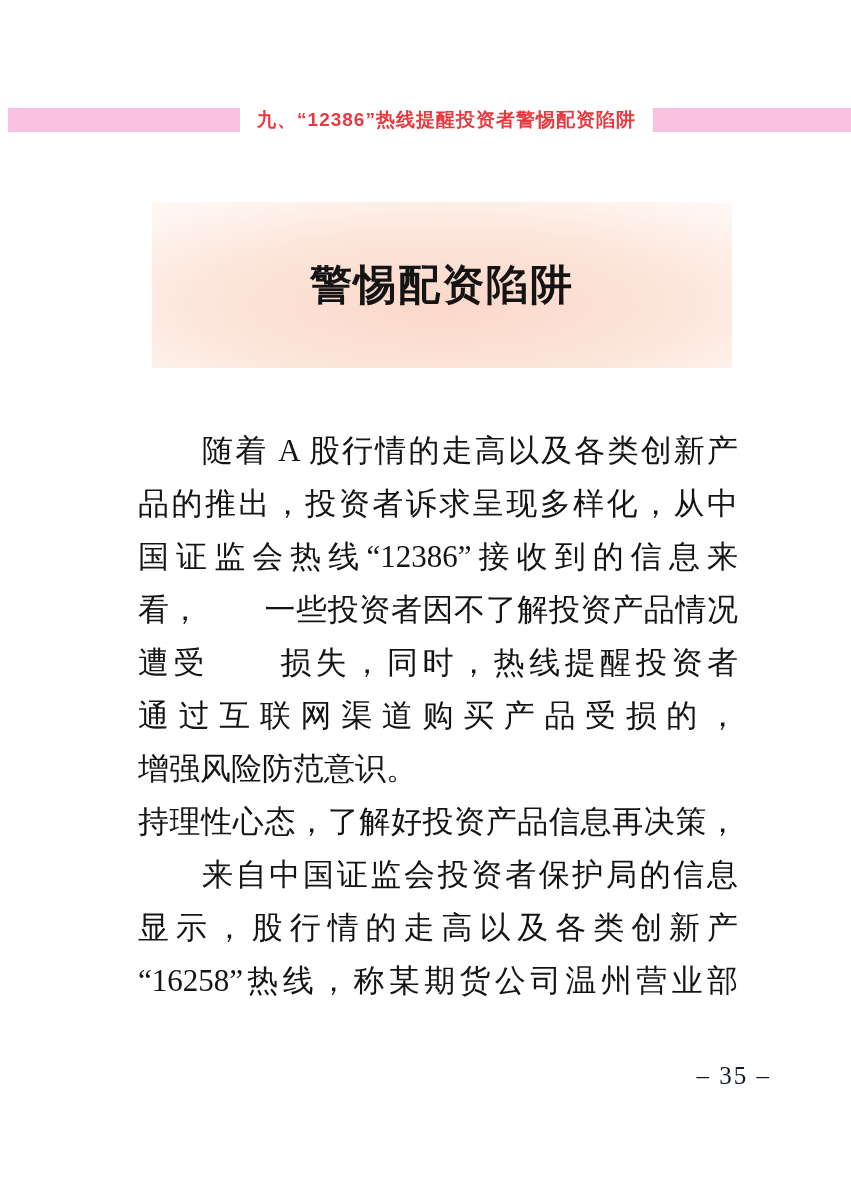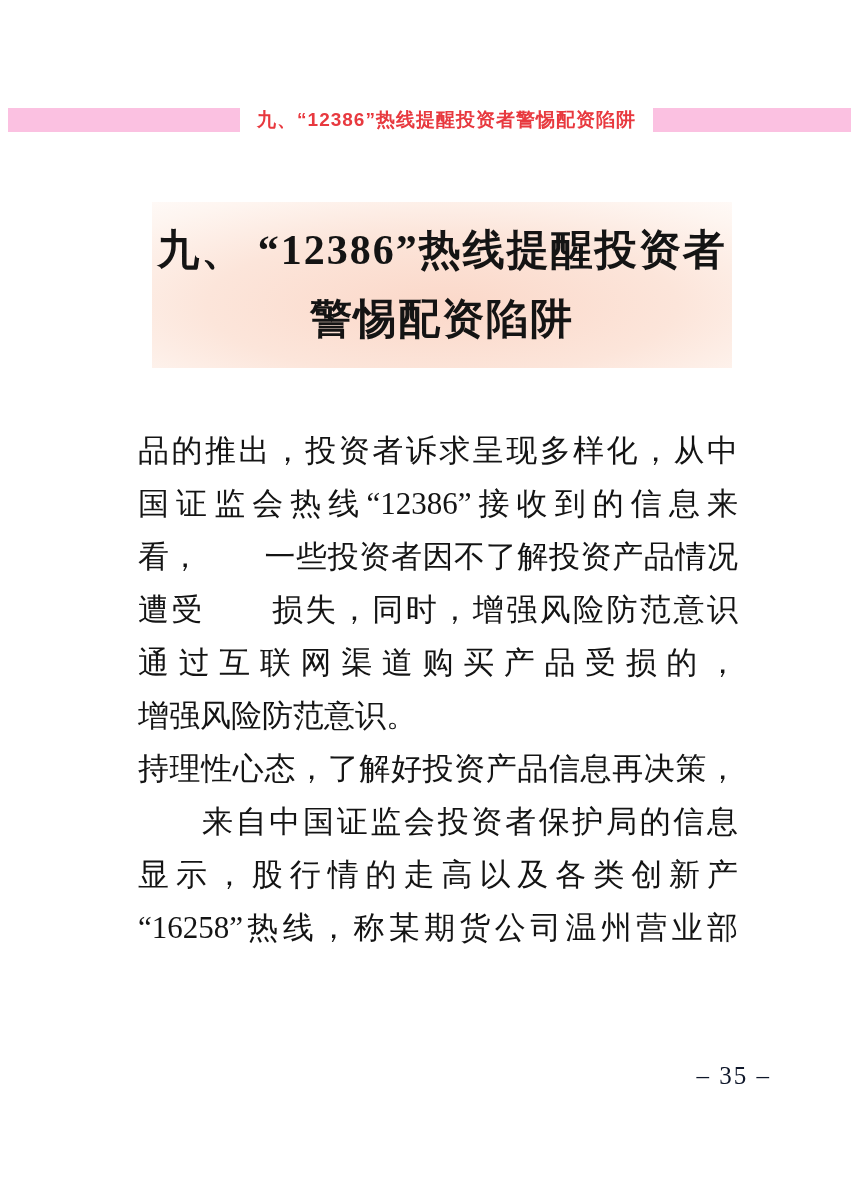--- a/index.html
+++ b/index.html
@@ -55,29 +55,29 @@
 
 <div class="page">
 
   <div class="running-header">
     <div class="bar bar-left"></div>
     <div class="running-title">九、“12386”热线提醒投资者警惕配资陷阱</div>
     <div class="bar bar-right"></div>
   </div>
 
   <div class="title-block">
-    <div class="title-line">九、 “12386”热线提醒投资者</div>
     <div class="title-line">警惕配资陷阱</div>
   </div>
 
   <div class="body-text">
+    <div class="line indent">随着 A 股行情的走高以及各类创新产</div>
     <div class="line">品的推出，投资者诉求呈现多样化，从中</div>
     <div class="line">国证监会热线“12386”接收到的信息来</div>
     <div class="line">看，　　一些投资者因不了解投资产品情况</div>
-    <div class="line">遭受　　损失，同时，增强风险防范意识</div>
+    <div class="line">遭受　　损失，同时，热线提醒投资者</div>
     <div class="line">通过互联网渠道购买产品受损的，</div>
     <div class="line no-fill">增强风险防范意识。</div>
     <div class="line">持理性心态，了解好投资产品信息再决策，</div>
     <div class="line indent">来自中国证监会投资者保护局的信息</div>
     <div class="line">显示，股行情的走高以及各类创新产</div>
     <div class="line">“16258”热线，称某期货公司温州营业部</div>
   </div>
 
   <div class="page-number">– 35 –</div>
 

